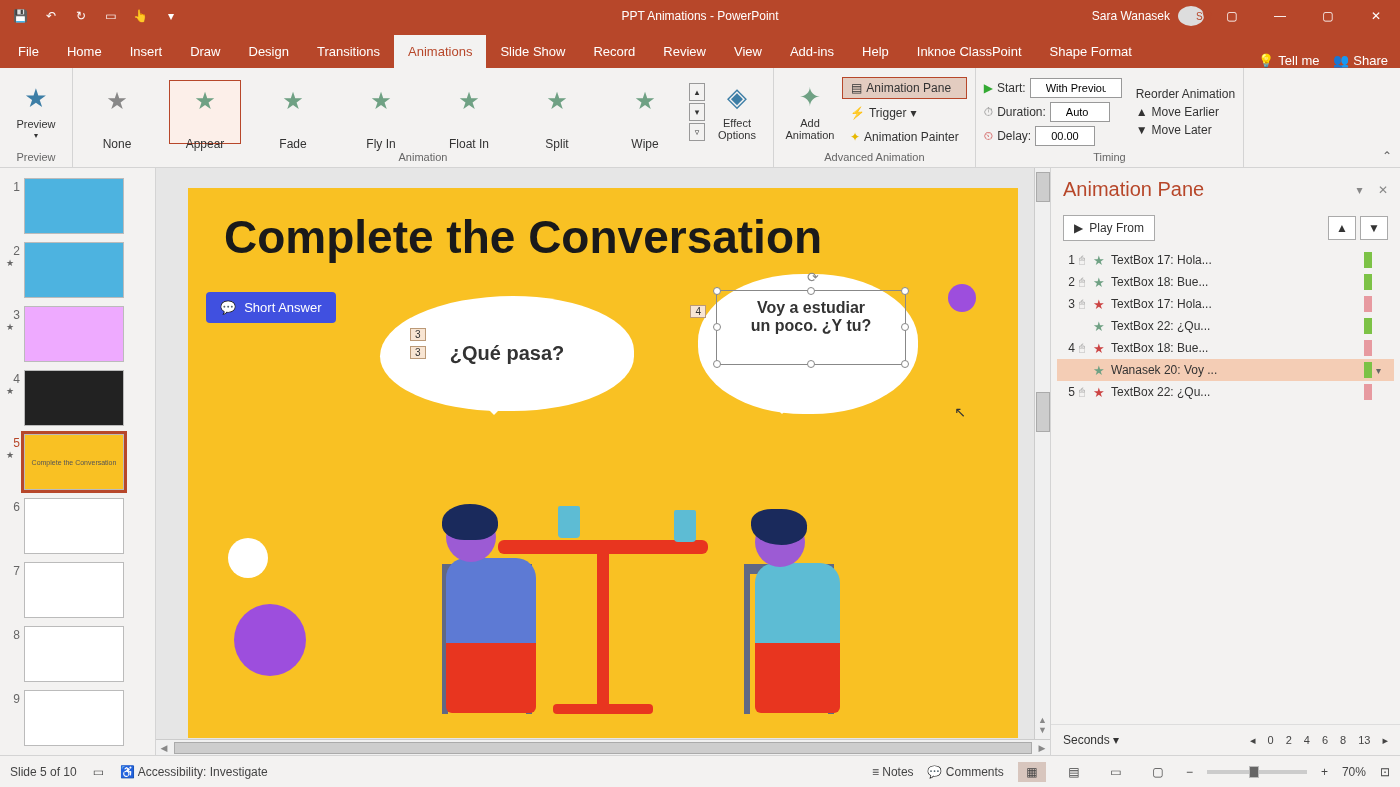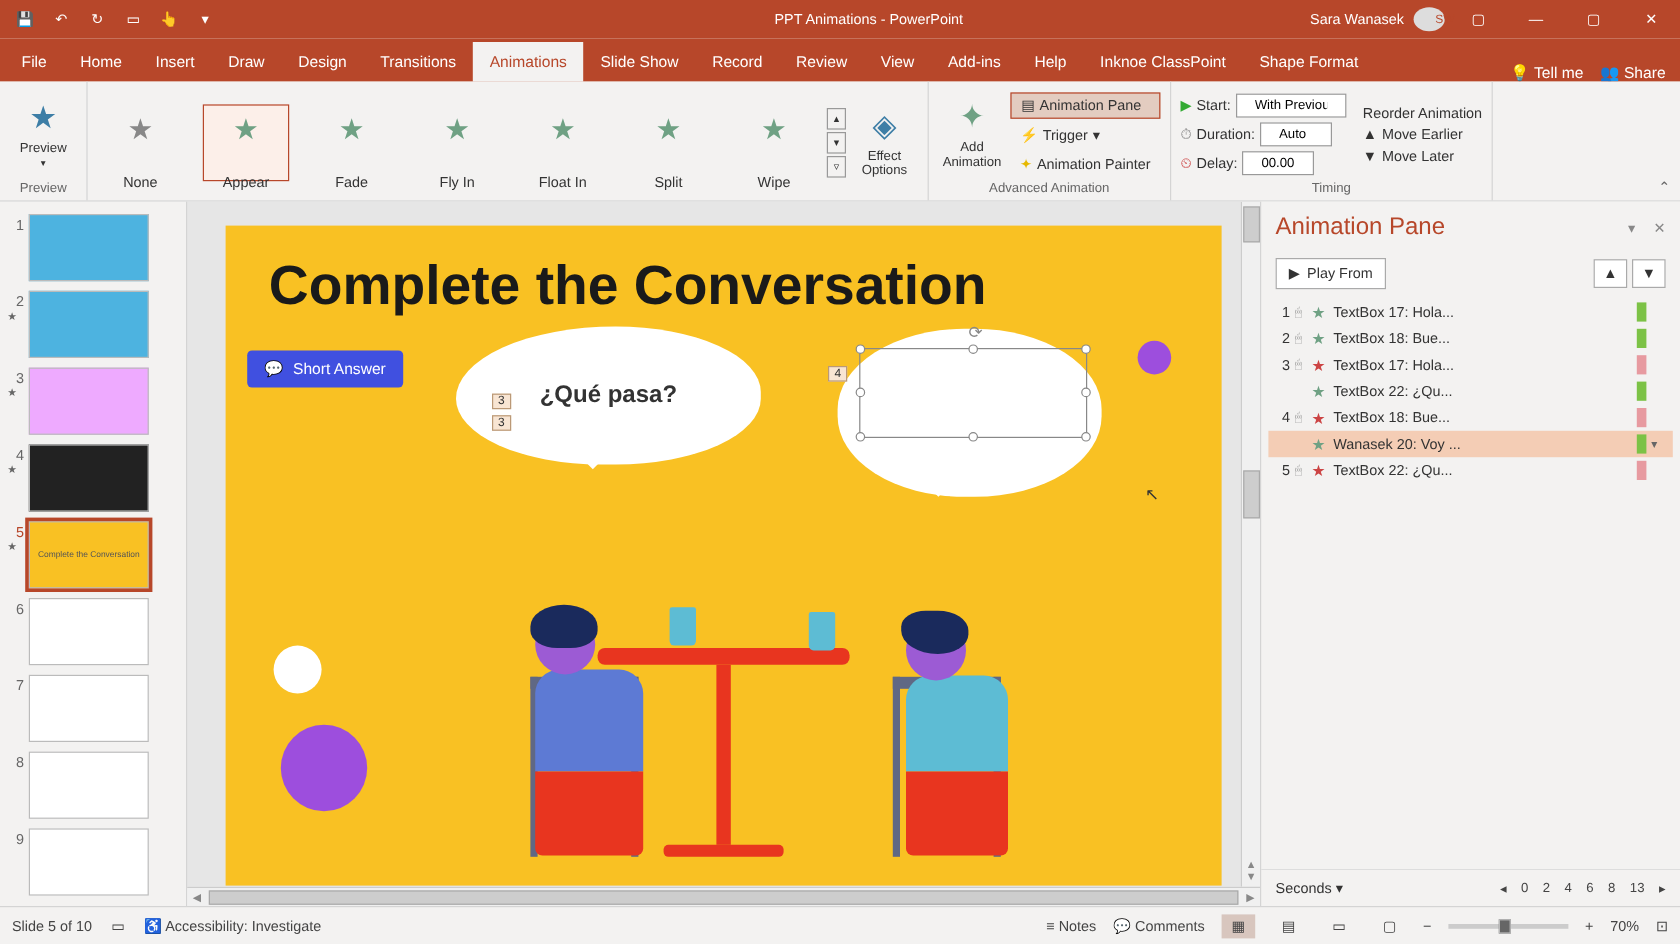--- a/index.html
+++ b/index.html
@@ -2,21 +2,21 @@
 <html><head>
 <meta charset="utf-8">
 <style>
 * { box-sizing: border-box; margin: 0; padding: 0; font-family: 'Segoe UI', Tahoma, sans-serif; }
 body { width: 1400px; height: 787px; overflow: hidden; background: #fff; font-size: 12px; color: #333; }
 
 
 .titlebar { height: 32px; background: #b7472a; color: #fff; display: flex; align-items: center; position: relative; }
 .titlebar .qat { display: flex; align-items: center; gap: 4px; padding-left: 8px; }
 .titlebar .qat-btn { width: 26px; height: 26px; display: flex; align-items: center; justify-content: center; color: #fff; cursor: pointer; }
-.titlebar .title { position: absolute; left: 50%; transform: translateX(-50%); font-size: 12px; margin-left: 24px; }
+.titlebar .title { position: absolute; left: 50%; transform: translateX(-50%); font-size: 12px; }
 .titlebar .right { margin-left: auto; display: flex; align-items: center; gap: 8px; padding-right: 4px; }
 .titlebar .avatar { width: 20px; height: 20px; border-radius: 50%; background: #ddd; color: #b7472a; font-size: 10px; display: flex; align-items: center; justify-content: center; padding-left: 26px; }
 .titlebar .winbtn { width: 40px; height: 32px; display: flex; align-items: center; justify-content: center; cursor: pointer; }
 
 
 .ribbon-tabs { height: 36px; background: #b7472a; display: flex; align-items: flex-end; padding-left: 4px; }
 .ribbon-tabs .tab { padding: 9px 14px; color: #fff; font-size: 13px; cursor: pointer; }
 .ribbon-tabs .tab.active { background: #f3f2f1; color: #b7472a; }
 .ribbon-tabs .right { margin-left: auto; display: flex; align-items: center; padding-right: 12px; gap: 14px; color: #fff; font-size: 13px; }
 
@@ -52,21 +52,21 @@
 .thumb-meta { font-size: 9px; color: #666; }
 .thumb { width: 100px; height: 56px; border: 1px solid #bbb; background: #fff; cursor: pointer; display:flex;align-items:center;justify-content:center;font-size:7px;color:#555; }
 .thumb.sel { outline: 3px solid #b7472a; }
 
 
 .editor { flex: 1; position: relative; display: flex; align-items: flex-start; justify-content: center; padding: 20px 14px; overflow:hidden; }
 .scroll-v { position: absolute; right: 0; top: 0; bottom: 16px; width: 16px; background: #f0f0f0; border-left: 1px solid #ccc; }
 .slide { width: 830px; height: 550px; background: #f9c123; position: relative; overflow: hidden; }
 .slide-title { position: absolute; top: 22px; left: 36px; font-size: 46px; font-weight: 900; color: #1a1a1a; }
 .short-ans { position: absolute; top: 104px; left: 18px; background: #4050e0; color: #fff; padding: 8px 14px; border-radius: 4px; font-size: 13px; display:flex;align-items:center;gap:8px; }
-.bubble1 { position: absolute; top: 84px; left: 192px; width: 254px; height: 115px; background: #fff; border-radius: 55% 50% 50% 50%; display:flex;align-items:center;justify-content:center; }
+.bubble1 { position: absolute; top: 108px; left: 192px; width: 254px; height: 115px; background: #fff; border-radius: 55% 50% 50% 50%; display:flex;align-items:center;justify-content:center; }
 .bubble1:after { content:''; position:absolute; bottom:-18px; left:100px; border:14px solid transparent; border-top-color:#fff; }
 .bubble1 .txt { font-size: 20px; font-weight: 700; }
 .tag-sm { position:absolute; background:#f8e5d3; border:1px solid #b97; font-size:10px; padding:0 4px; }
 .bubble2 { position: absolute; top: 86px; right: 100px; width: 220px; height: 140px; background: #fff; border-radius: 48%; }
 .bubble2:after { content:''; position:absolute; bottom:-14px; left:70px; border:14px solid transparent; border-top-color:#fff; }
 .selbox { position:absolute; top: 102px; right: 112px; width: 190px; height: 75px; border:1px solid #888; }
 .selbox .handle { position:absolute; width:8px; height:8px; background:#fff; border:1px solid #888; border-radius:50%; }
 .selbox .txt { padding: 8px 10px; font-size: 16px; font-weight: 600; text-align:center; }
 .circle-purple1 { position:absolute; top: 96px; right: 42px; width: 28px; height: 28px; border-radius:50%; background:#9d4edd; }
 .circle-white { position:absolute; bottom: 160px; left: 40px; width: 40px; height: 40px; border-radius:50%; background:#fff; }
@@ -214,20 +214,21 @@
         <div>▴</div>
         <div>▾</div>
         <div>▿</div>
       </div>
       <div class="big-btn">
         <span class="icon" style="color:#3d7ea6;">◈</span>
         <span class="label">Effect
 Options</span>
       </div>
     </div>
+    <div class="group-label">Animation</div>
   </div>
 
   <div class="ribbon-group">
     <div class="group-body">
       <div class="big-btn">
         <span class="icon" style="color:#6fa184;">✦</span>
         <span class="label">Add
 Animation</span>
       </div>
       <div class="adv-col">
@@ -350,20 +351,21 @@
 
       <div class="bubble1">
         <span class="txt">¿Qué pasa?</span>
       </div>
       <span class="tag-sm" style="top:140px;left:222px;">3</span>
       <span class="tag-sm" style="top:158px;left:222px;">3</span>
 
       <div class="bubble2"></div>
       <span class="tag-sm" style="top:117px;right:312px;">4</span>
       <div class="selbox">
+        <div class="txt"><span>Voy a estudiar</span><br><span>un poco. ¿Y tu?</span></div>
         <div class="handle" style="top:-4px;left:-4px;"></div>
           <div class="handle" style="top:-4px;left:90px;"></div>
           <div class="handle" style="top:-4px;right:-4px;"></div>
         <div class="handle" style="top:32px;left:-4px;"></div>
           <div class="handle" style="top:32px;right:-4px;"></div>
         <div class="handle" style="bottom:-4px;left:-4px;"></div>
           <div class="handle" style="bottom:-4px;left:90px;"></div>
           <div class="handle" style="bottom:-4px;right:-4px;"></div>
         <div style="position:absolute;top:-22px;left:90px;font-size:14px;color:#888;">⟳</div>
       </div>

